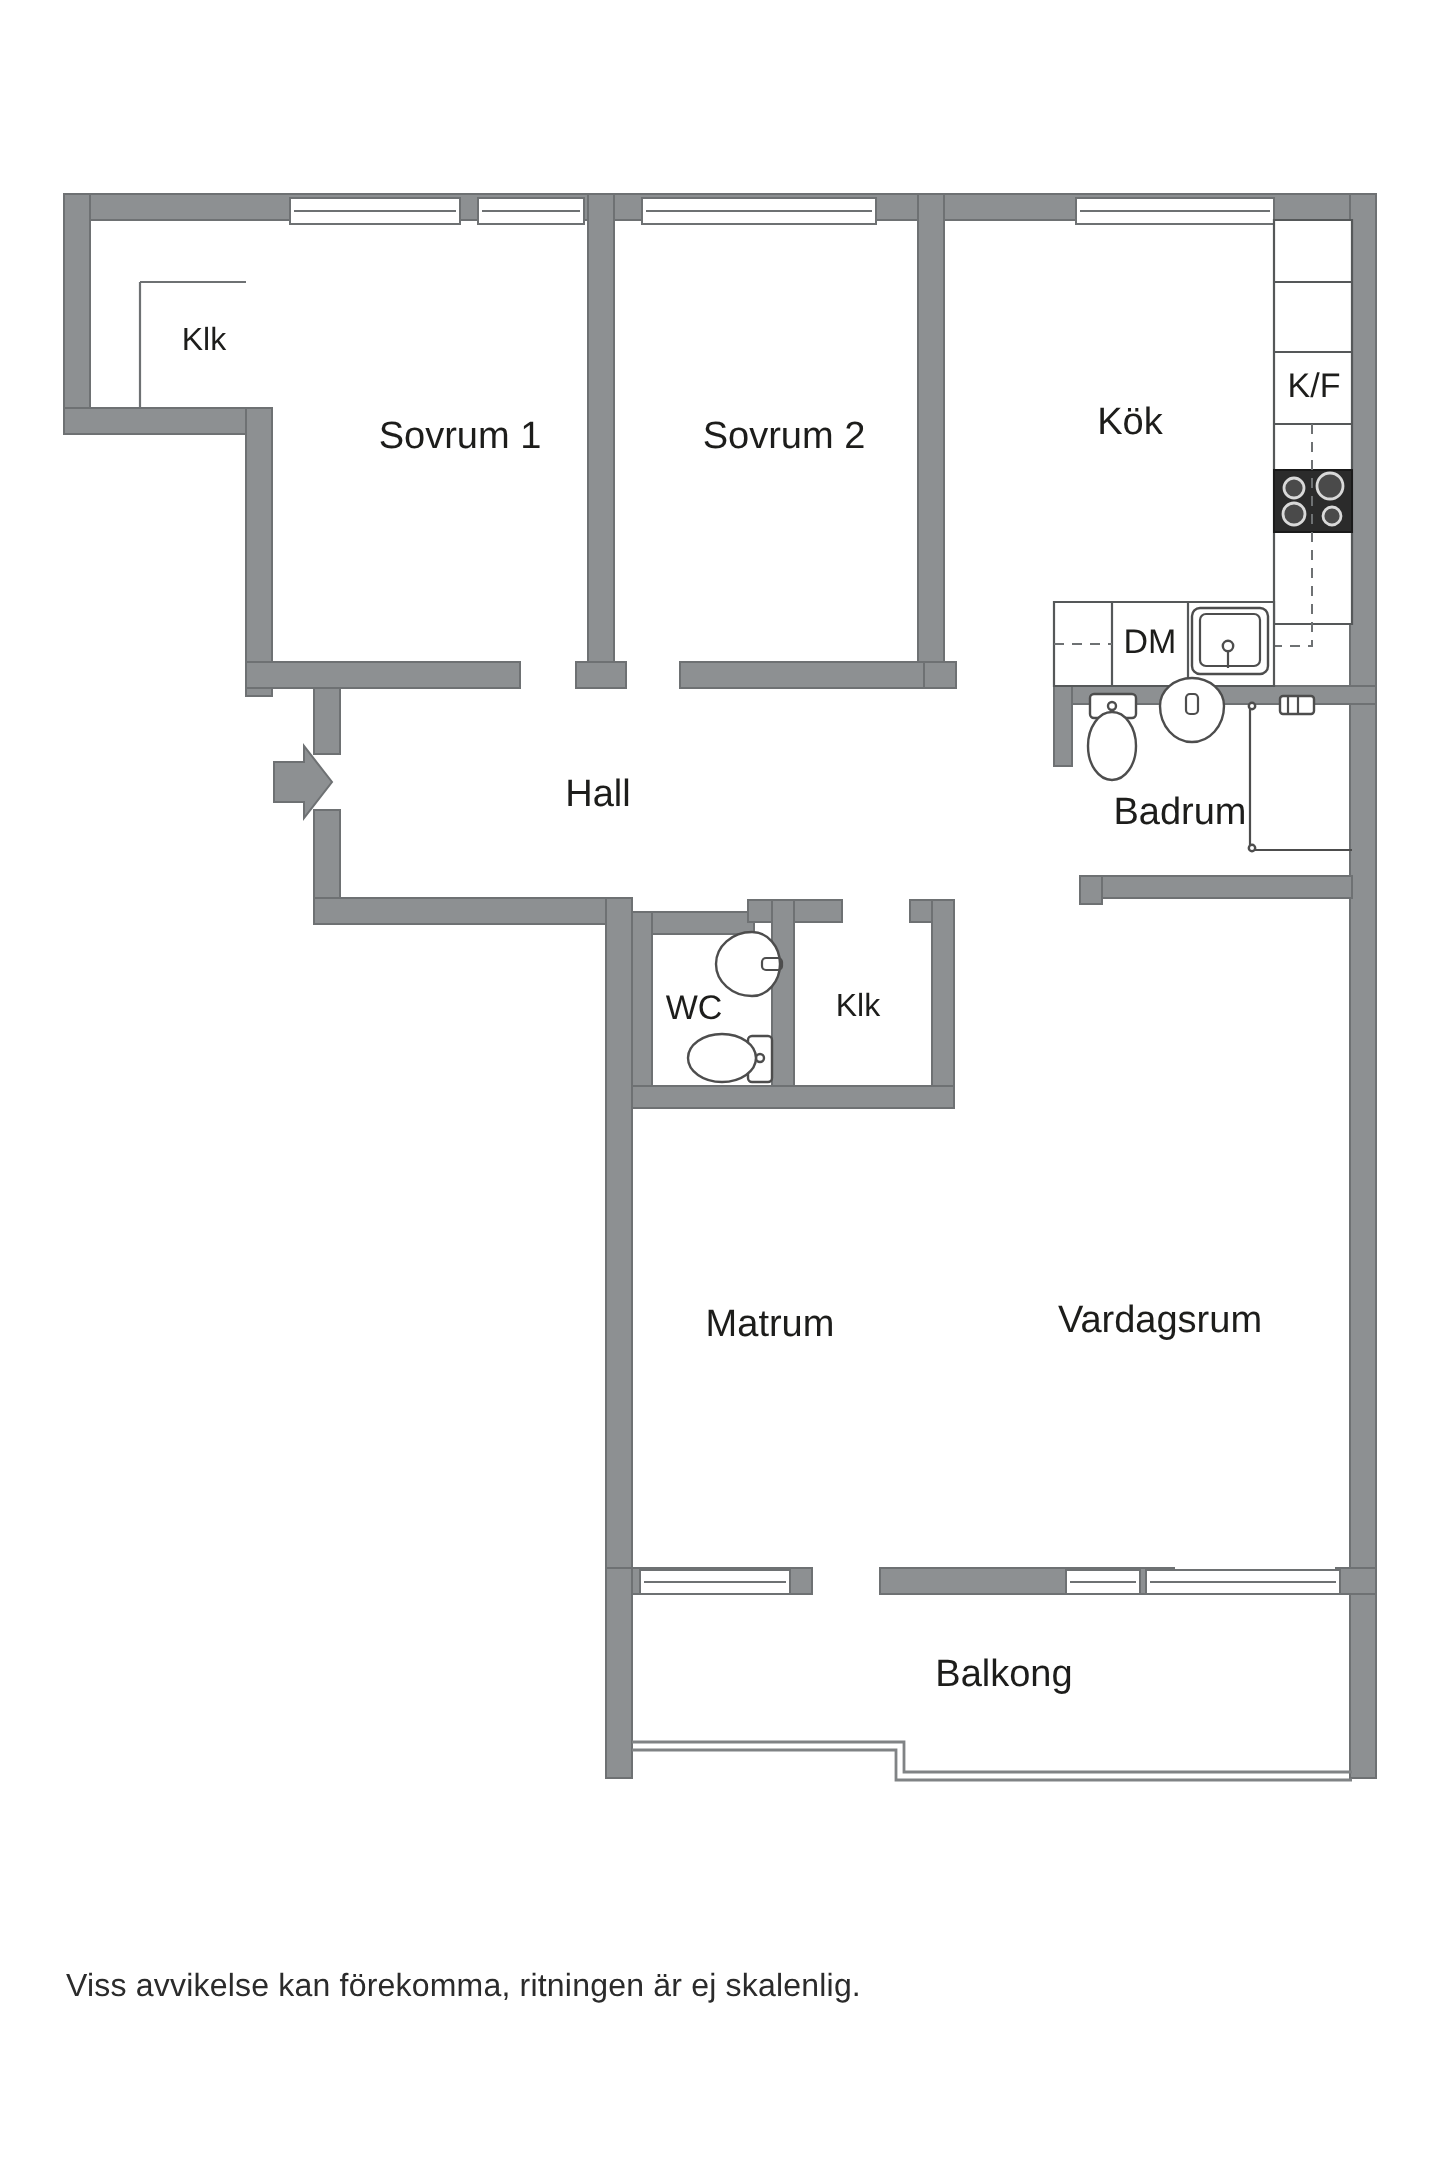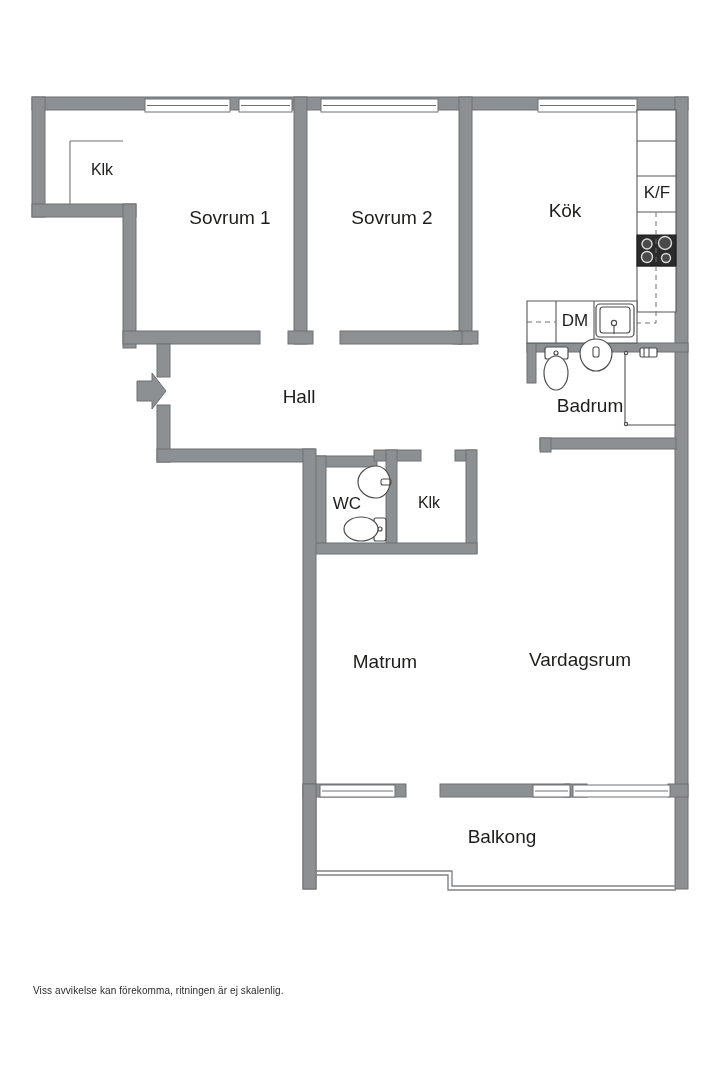--- a/index.html
+++ b/index.html
@@ -73,21 +73,21 @@
   .burner-out { fill: #4a4a4a; stroke: #d9d9d9; stroke-width: 1.4; }
   .win-frame { fill: #ffffff; stroke: #6e7173; stroke-width: 1; }
   .win-bar { fill: none; stroke: #6e7173; stroke-width: 1; }
   .arrow { fill: #8d9092; stroke: #6e7173; stroke-width: 1; }
   .balc-line { fill: none; stroke: #808385; stroke-width: 1.4; }
   #disclaimer {
     position: absolute;
     left: 33px;
     top: 972px;
     font-family: "Liberation Sans", sans-serif;
-    font-size: 10px;
+    font-size: 16px;
     color: #2b2b2b;
     letter-spacing: 0.1px;
     white-space: nowrap;
   }
 </style>
 </head>
 <body>
 
 <div id="plan-root">
 

